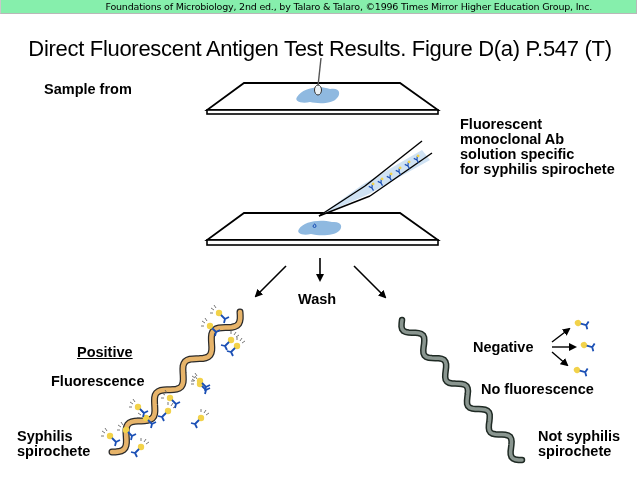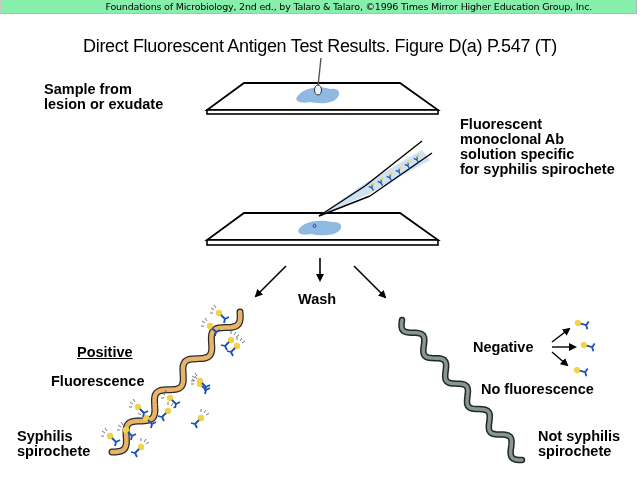--- a/index.html
+++ b/index.html
@@ -6,41 +6,40 @@
   body { width: 640px; height: 480px; position: relative; overflow: hidden; font-family: "Liberation Sans", sans-serif; color: #000; }
   .banner {
     position: absolute; left: 0; top: 0; width: 637px; height: 14px;
     border: 1px solid #b8b8b8; border-top: none; border-left: 1px solid #c8c8c8;
     box-sizing: border-box; background: #86efac;
     font-family: "DejaVu Sans", sans-serif; font-size: 9.5px; letter-spacing: -0.2px;
     text-align: right; padding-right: 44px; line-height: 13px; color: #000;
   }
   .title {
     position: absolute; left: 0; width: 640px; top: 36px; text-align: center;
-    font-family: "Liberation Sans", sans-serif; font-size: 18px; letter-spacing: -0.3px;
+    font-family: "Liberation Sans", sans-serif; font-size: 22px; letter-spacing: -0.3px;
   }
   .lbl {
     position: absolute; font-family: "Liberation Sans", sans-serif; font-weight: bold;
     font-size: 14.5px; line-height: 15px; white-space: nowrap;
   }
   .lbl.center { text-align: left; }
   svg.fig { position: absolute; left: 0; top: 0; }
 </style>
 </head>
 <body>
 
 <div class="banner">
   <span>Foundations of Microbiology, 2nd ed., by Talaro &amp; Talaro, ©1996 Times Mirror Higher Education Group, Inc.</span>
 </div>
 
 <div class="title">Direct Fluorescent Antigen Test Results.  Figure D(a) P.547 (T)</div>
 
 <div class="lbl center" style="left:44px; top:82px; width:160px;">
   <div>Sample from</div>
-  <div>lesion or exudate</div>
 </div>
 
 <div class="lbl" style="left:460px; top:117px;">
   <div>Fluorescent</div>
   <div>monoclonal Ab</div>
   <div>solution specific</div>
   <div>for syphilis spirochete</div>
 </div>
 
 <div class="lbl" style="left:298px; top:292px;">Wash</div>

